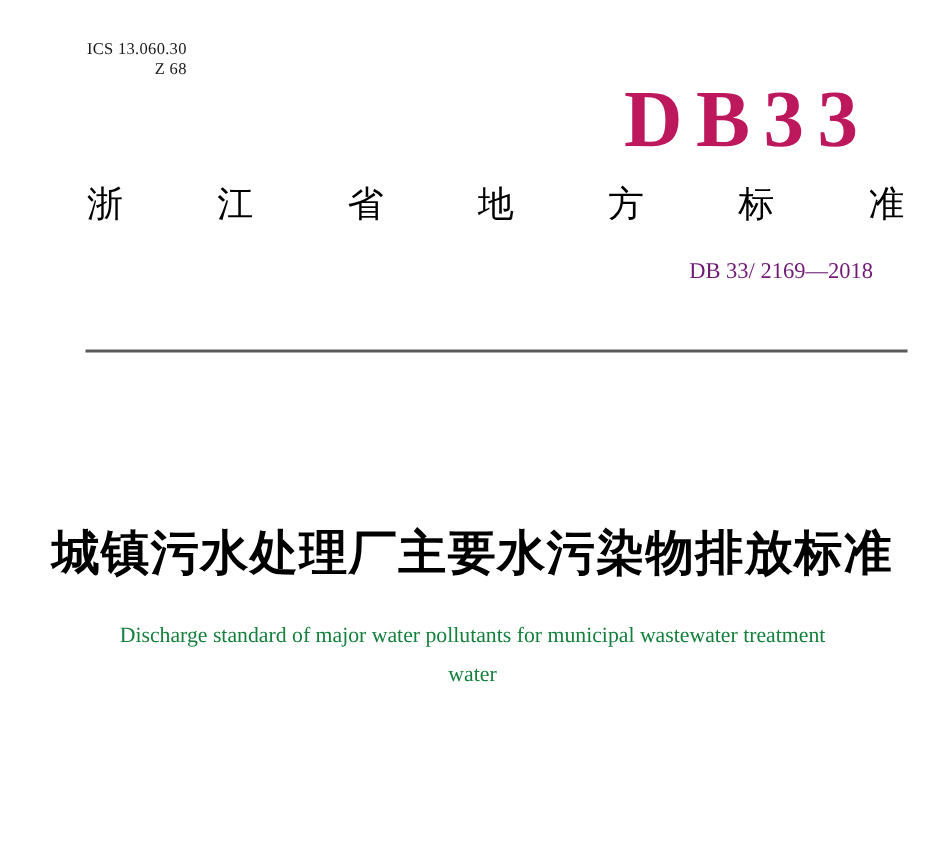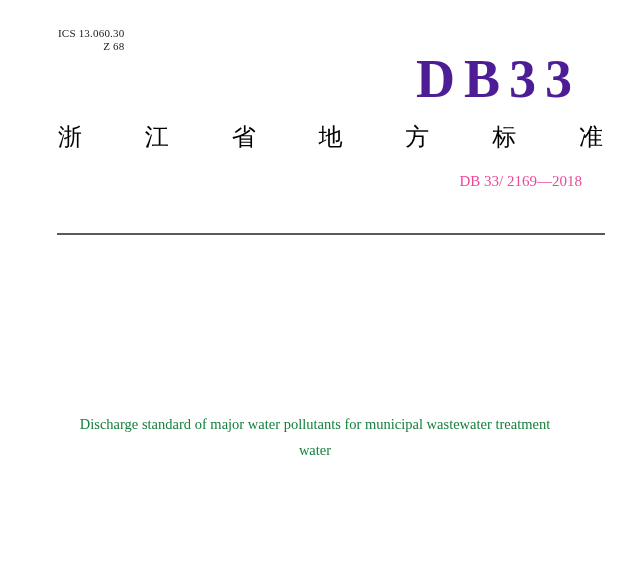--- a/index.html
+++ b/index.html
@@ -30,21 +30,21 @@
   
   .db33-logo {
     position: absolute;
     left: 416px;
     top: 52px;
     font-family: "Liberation Serif", serif;
     font-weight: bold;
     font-size: 54px;
     line-height: 1;
     letter-spacing: 9px;
-    color: #4c1d95;
+    color: #be185d;
     white-space: nowrap;
   }
 
   
   .std-type-row {
     position: absolute;
     left: 58px;
     top: 123px;
     width: 545px;
     display: flex;
@@ -57,21 +57,21 @@
   }
 
   
   .std-number {
     position: absolute;
     right: 48px;
     top: 172px;
     font-family: "Liberation Serif", serif;
     font-size: 15px;
     line-height: 18px;
-    color: #ec4899;
+    color: #701a75;
     white-space: nowrap;
   }
 
   
   .header-rule {
     position: absolute;
     left: 57px;
     top: 233px;
     width: 548px;
     height: 2px;
@@ -128,16 +128,17 @@
     <span>地</span>
     <span>方</span>
     <span>标</span>
     <span>准</span>
   </div>
 
   <div class="std-number">DB 33/ 2169—2018</div>
 
   <div class="header-rule"></div>
 
+  <h1 class="title-cn">城镇污水处理厂主要水污染物排放标准</h1>
 
   <p class="title-en"><span>Discharge standard of major water pollutants for municipal wastewater treatment</span><br><span>water</span></p>
 
 </div>
 
 </body></html>

